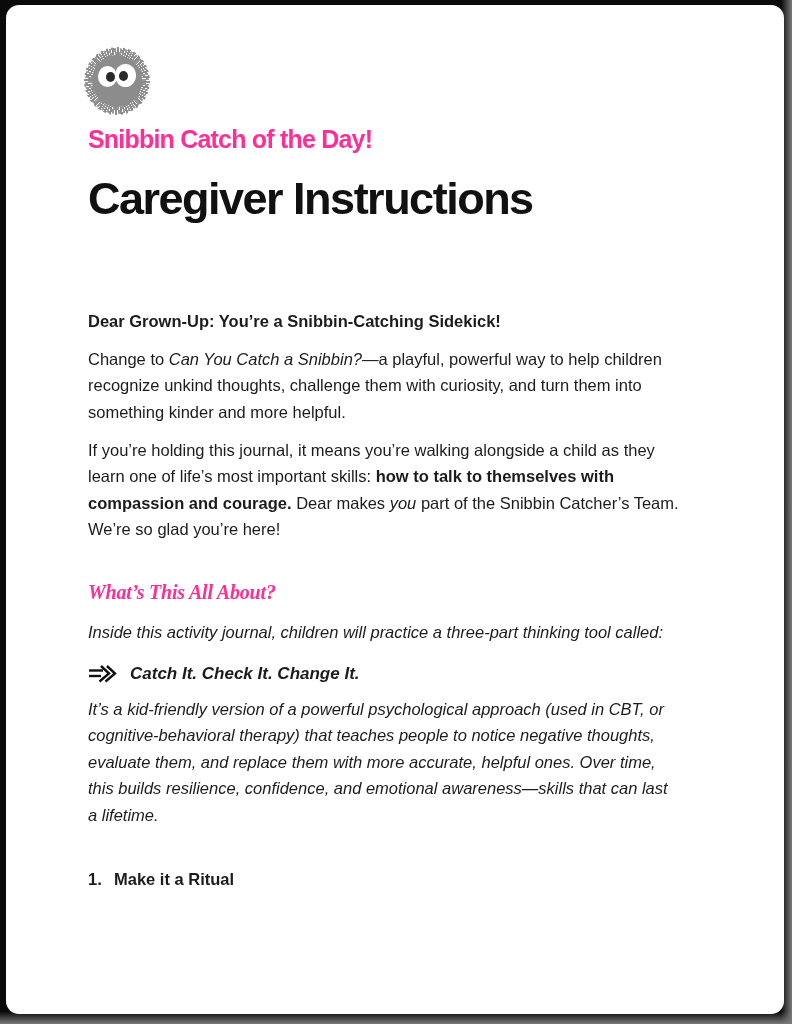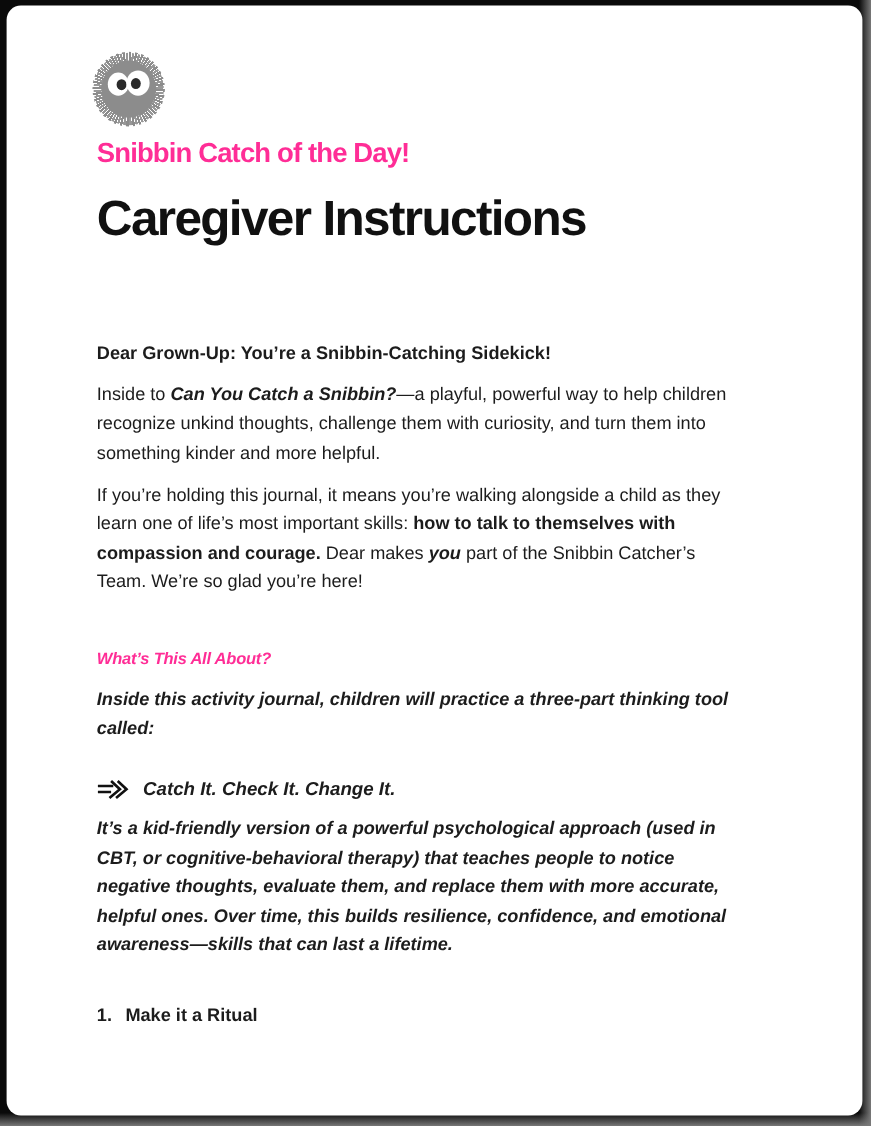--- a/index.html
+++ b/index.html
@@ -57,33 +57,33 @@
     color: #111; line-height: 1.1;
   }
 
   .content { padding: 0 104px 0 82px; max-width: 792px; }
   .content p, .content .p {
     font-size: 16.5px; line-height: 1.6; color: var(--text);
     max-width: 634px;
   }
   .lead-heading { margin-top: 84px; font-weight: 700; }
   .para { margin-top: 12px; }
-  .it { font-style: italic; font-weight: bold; }
+  .it { font-style: italic; }
   .bd { font-weight: 700; }
 
   .section-heading {
-    margin-top: 48px;
-    font-size: 15px; font-weight: 700; font-style: italic;
-    color: var(--accent-pink); letter-spacing: -0.2px;
+    margin-top: 38px;
+    font-size: 20px; font-weight: 700; font-style: italic;
+    color: var(--accent-pink); letter-spacing: -0.2px; font-family: Liberation Serif, serif;
   }
   .section-heading + .p, .section-heading + p { margin-top: 15px; }
 
   .tool-line {
     display: flex; align-items: flex-end; gap: 12px;
-    margin-top: 33px; max-width: 634px;
+    margin-top: 19px; max-width: 634px;
   }
   .tool-arrow { flex: 0 0 auto; display: inline-flex; }
   .tool-name { font-size: 17px; font-weight: 700; font-style: italic; color: var(--text); }
 
   .list { margin-top: 42px; }
   .list-item-head {
     display: flex; gap: 10px;
     font-size: 16.5px; font-weight: 700; color: var(--text);
   }
   .list-item-head .num { width: 16px; }
@@ -106,21 +106,21 @@
         </div>
     </div>
     <div class="subtitle">Snibbin Catch of the Day!</div>
     <h1 class="title">Caregiver Instructions</h1>
   </div>
 
   <div class="content">
 
     <p class="lead-heading">Dear Grown-Up: You’re a Snibbin-Catching Sidekick!</p>
 
-    <p class="para"><span>Inside to </span><span class="it">Can You Catch a Snibbin?</span><span>—a playful, powerful way to help children recognize unkind thoughts, challenge them with curiosity, and turn them into something kinder and more helpful.</span></p>
+    <p class="para"><span>Change to </span><span class="it">Can You Catch a Snibbin?</span><span>—a playful, powerful way to help children recognize unkind thoughts, challenge them with curiosity, and turn them into something kinder and more helpful.</span></p>
 
     <p class="para"><span>If you’re holding this journal, it means you’re walking alongside a child as they learn one of life’s most important skills: </span><span class="bd">how to talk to themselves with compassion and courage.</span><span> Dear makes </span><span class="it">you</span><span> part of the Snibbin Catcher’s Team. We’re so glad you’re here!</span></p>
 
     <h2 class="section-heading">What’s This All About?</h2>
 
     <p class="it">Inside this activity journal, children will practice a three-part thinking tool called:</p>
 
     <div class="tool-line">
       <span class="tool-arrow">
         <svg width="30" height="20" viewBox="0 0 30 20" fill="none">

